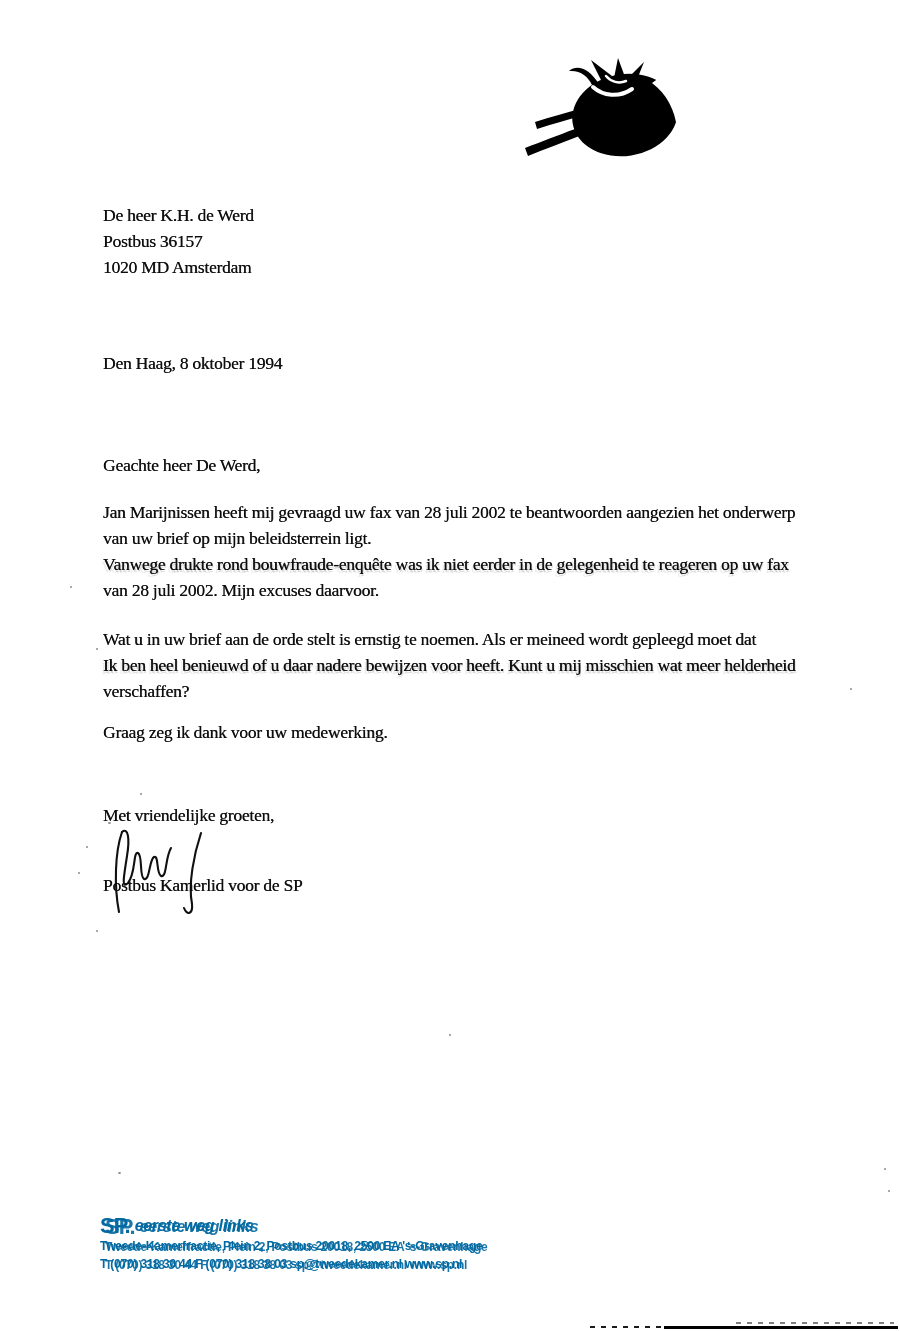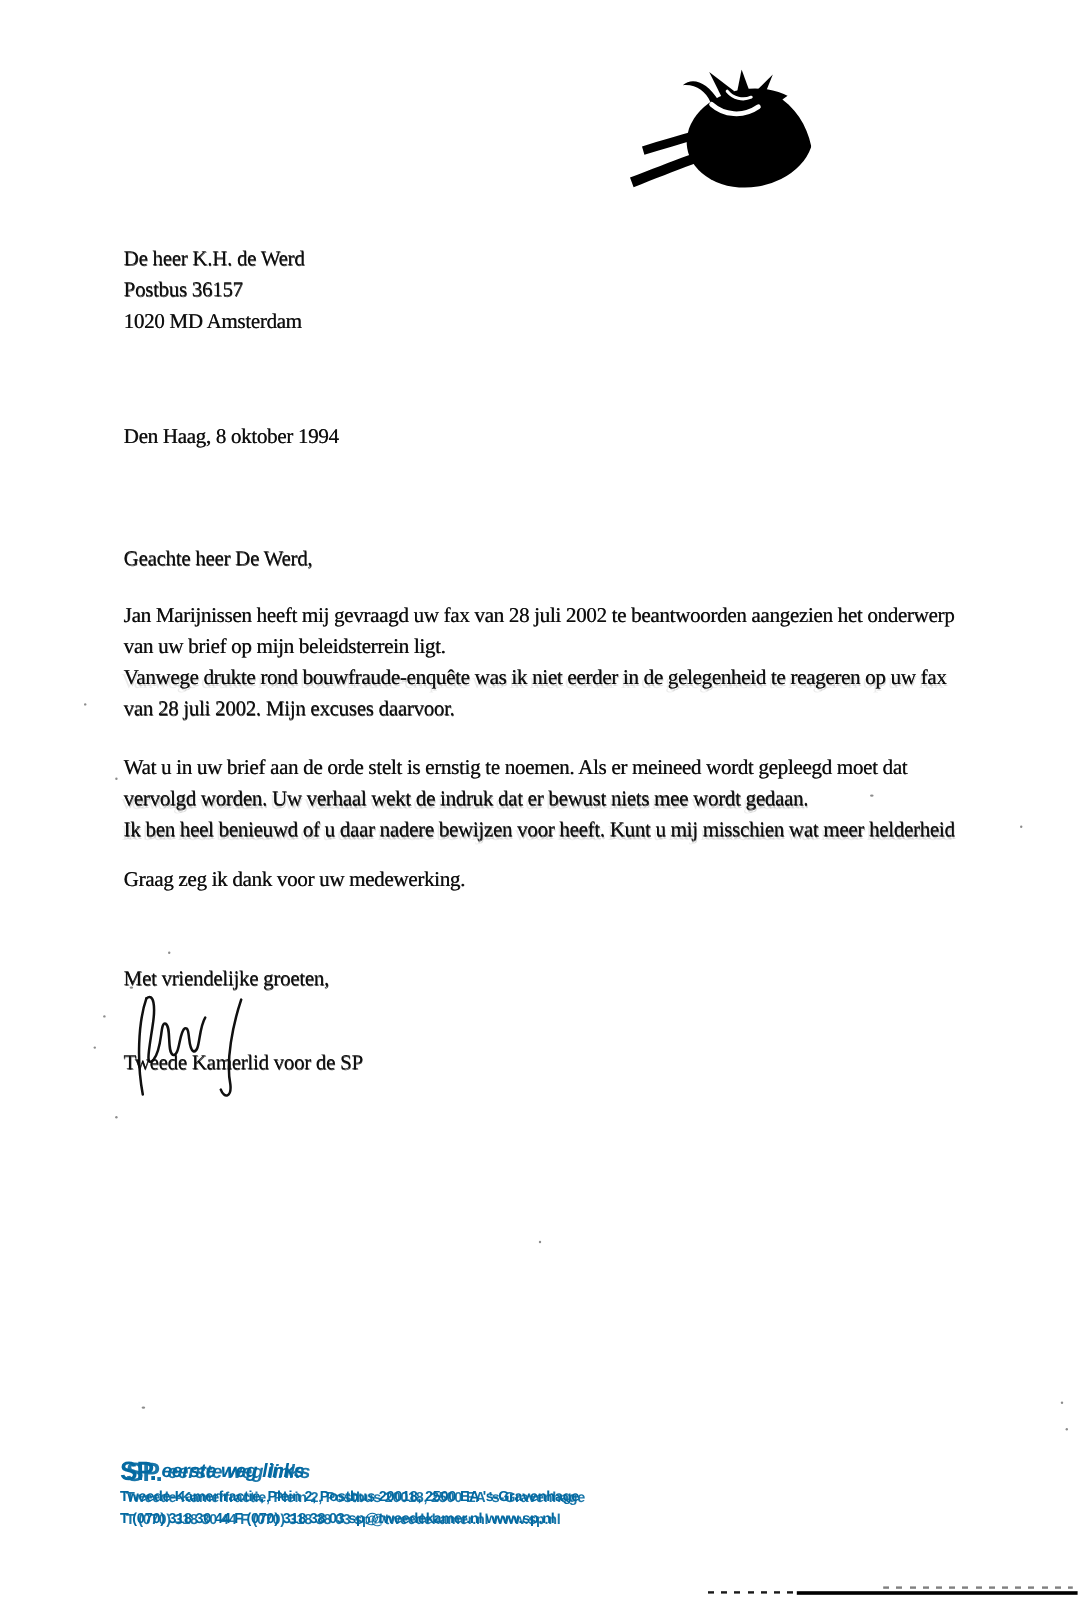--- a/index.html
+++ b/index.html
@@ -84,38 +84,38 @@
 
   <div class="abs block" style="left:103px;top:499px;">
     <div class="line">Jan Marijnissen heeft mij gevraagd uw fax van 28 juli 2002 te beantwoorden aangezien het onderwerp</div>
     <div class="line">van uw brief op mijn beleidsterrein ligt.</div>
     <div class="line smudge">Vanwege drukte rond bouwfraude-enquête was ik niet eerder in de gelegenheid te reageren op uw fax</div>
     <div class="line">van 28 juli 2002. Mijn excuses daarvoor.</div>
   </div>
 
   <div class="abs block" style="left:103px;top:626px;">
     <div class="line">Wat u in uw brief aan de orde stelt is ernstig te noemen. Als er meineed wordt gepleegd moet dat</div>
-    <div class="line smudge">vervolgd worden. Uw verhaal wekt de indruk dat er bewust niets mee wordt gedaan.</div>
     <div class="line smudge">Ik ben heel benieuwd of u daar nadere bewijzen voor heeft. Kunt u mij misschien wat meer helderheid</div>
+    <div class="line">verschaffen?</div>
   </div>
 
   <div class="abs line" style="left:103px;top:719px;">Graag zeg ik dank voor uw medewerking.</div>
 
   <div class="abs line" style="left:103px;top:802px;">Met vriendelijke groeten,</div>
 
   <svg class="abs" style="left:104px;top:826px;" width="118" height="92" viewBox="0 0 118 92">
     <g fill="none" stroke="#101010" stroke-width="2.1" stroke-linecap="round">
       <path d="M15,86 C10,60 11,26 18,6"></path>
       <path d="M18,6 C24,1 26,12 23,30 C20,50 17,64 24,57 C32,47 29,25 34,27 C39,30 35,50 40,53 C46,55 45,34 50,31 C55,29 52,47 57,50 C63,52 61,32 67,22"></path>
       <path d="M97,7 C90,28 84,58 88,78 C89,88 83,90 80,82"></path>
     </g>
   </svg>
 
   <div class="abs block" style="left:103px;top:872px;">
-    <div class="line">Tweede Kamerlid voor de SP</div>
+    <div class="line">Postbus Kamerlid voor de SP</div>
   </div>
 
   <div class="abs footer" style="left:100px;top:1214px;">
     <div class="f1 dbl">
       <span class="c1">
         <span class="brand">SP.</span><span class="slogan">eerste weg links</span>
       </span>
       <span class="c2" aria-hidden="true">
         <span class="brand">SP.</span><span class="slogan">eerste weg links</span>
       </span>

